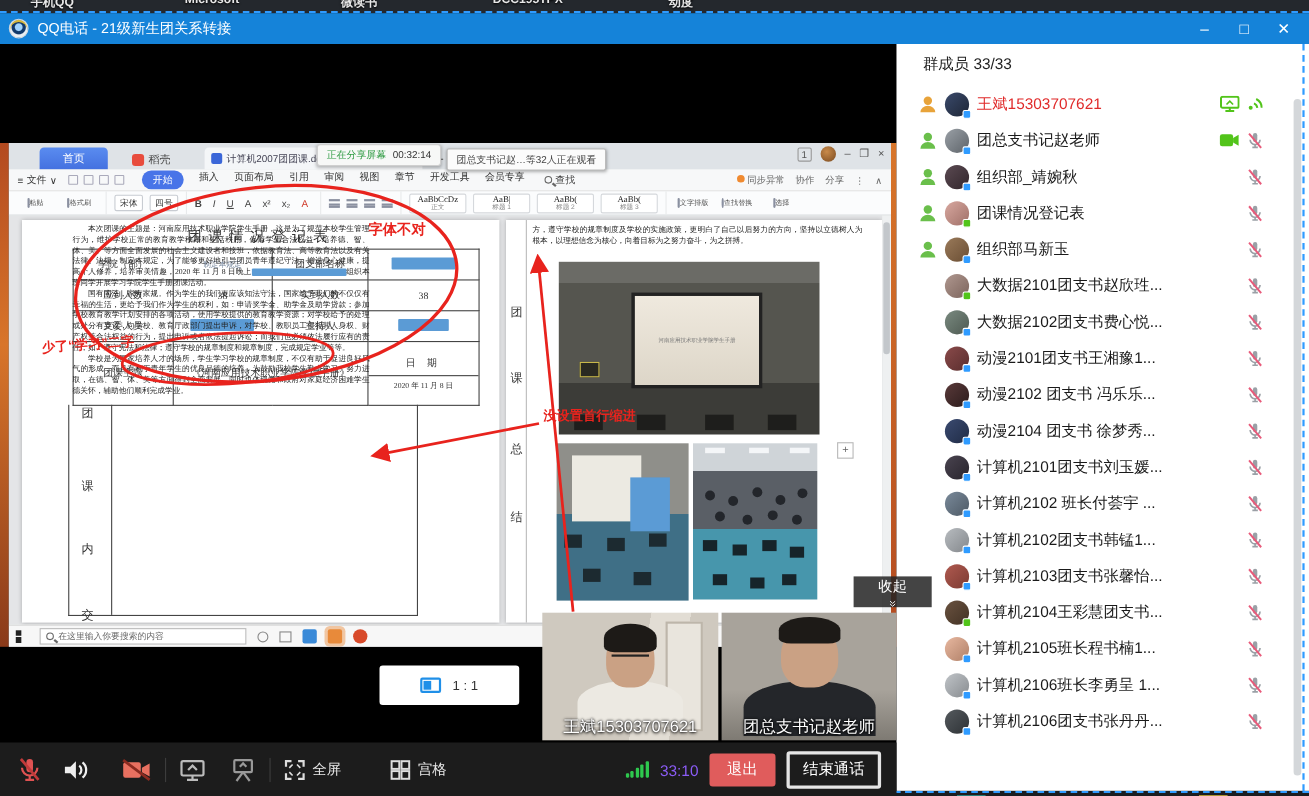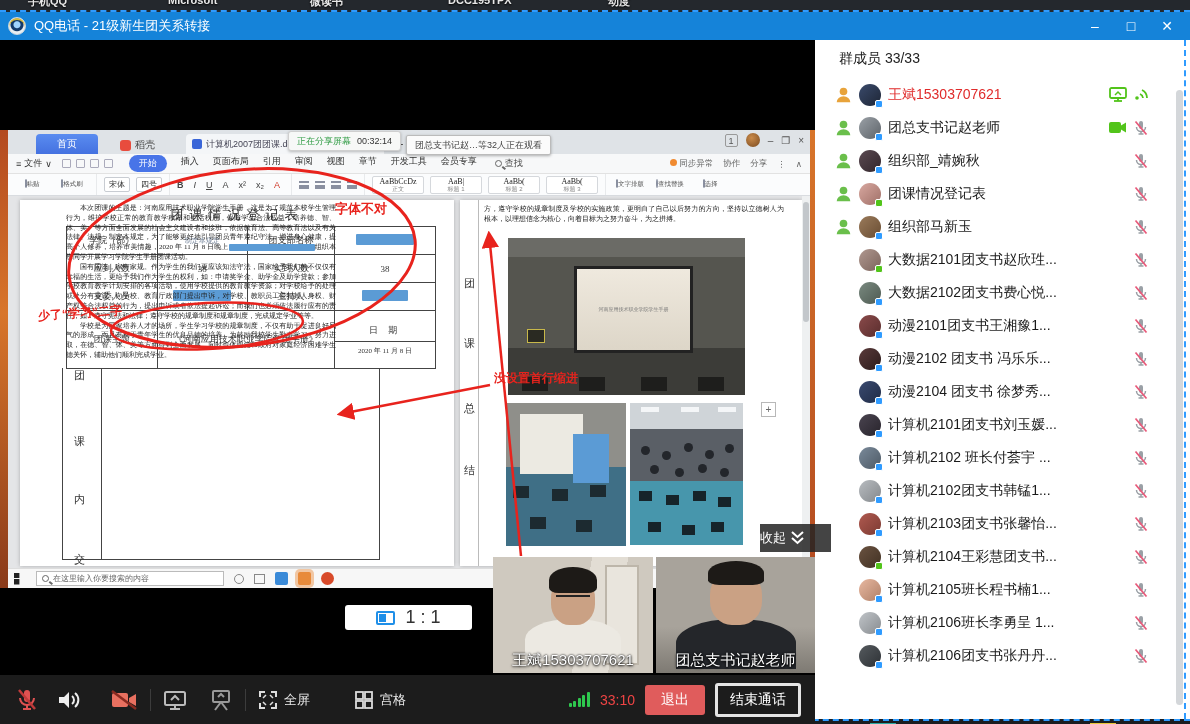--- a/index.html
+++ b/index.html
@@ -126,45 +126,45 @@
   .tb-app.red { background:#d84a2a; border-radius:50%; }
 
   
   .annot-svg { position:absolute; left:0; top:0; width:815px; height:684px; pointer-events:none; z-index:20; }
   .annot-txt { position:absolute; color:#e8231d; font-weight:bold; z-index:21; pointer-events:none; }
   .a1 { left:335px; top:160px; font-size:13px; }
   .a2 { left:38px; top:265px; font-size:12px; transform:rotate(-4deg); }
   .a3 { left:494px; top:330px; font-size:12px; }
 
   
-  .ratio-btn { position:absolute; left:345px; top:565px; width:127px; height:25px; background:#fff; border:none; border-radius:3px; display:flex; align-items:center; justify-content:center; gap:10px; font-size:18px; color:#333; z-index:15; cursor:pointer; }
+  .ratio-btn { position:absolute; left:345px; top:565px; width:127px; height:36px; background:#fff; border:none; border-radius:3px; display:flex; align-items:center; justify-content:center; gap:10px; font-size:12px; color:#333; z-index:15; cursor:pointer; }
   .ratio-ico { width:19px; height:14px; border:2px solid #1f8fe8; border-radius:2px; position:relative; }
   .ratio-ico:after { content:""; position:absolute; left:1px; top:1px; width:7px; height:8px; background:#1f8fe8; }
-  .collapse-btn { position:absolute; left:760px; top:484px; width:71px; height:28px; background:rgba(35,35,35,.85); color:#fff; border:none; display:flex; align-items:center; gap:4px; font-size:13px; z-index:25; cursor:pointer; }
+  .collapse-btn { position:absolute; left:776px; top:484px; width:71px; height:28px; background:rgba(35,35,35,.85); color:#fff; border:none; display:flex; align-items:center; gap:4px; font-size:13px; z-index:25; cursor:pointer;flex-direction:column; }
   .thumb { position:absolute; top:517px; height:116px; overflow:hidden; z-index:15; }
   .thumb1 { left:493px; width:160px; background:linear-gradient(100deg,#cfc9bf 0 55%, #e2ddd4 55% 75%, #cfc9bf 75%); }
   .thumb2 { left:656px; width:159px; background:linear-gradient(#a8a39b 0 60%, #7e7a73); }
   .thumb .door { position:absolute; right:14px; top:8px; width:34px; height:100px; background:#e9e5dd; border:2px solid #bdb6aa; }
   .person { position:absolute; left:50%; transform:translateX(-50%); }
   .head { width:44px; height:50px; background:#caa184; border-radius:46% 46% 42% 42%; margin:0 auto; position:relative; }
   .hair { position:absolute; left:-2px; top:-8px; width:48px; height:26px; background:#1d1a17; border-radius:50% 50% 20% 20%; }
   .glasses { position:absolute; left:5px; top:20px; width:34px; height:8px; border-top:2px solid #222; }
   .torso { width:96px; height:42px; border-radius:48% 48% 0 0; margin:-6px auto 0; }
   .t-white { background:#ece9e2; }
   .t-black { background:#24262a; }
   .thumb-name { position:absolute; left:0; bottom:3px; width:100%; text-align:center; color:#fff; font-size:15px; text-shadow:0 1px 3px #000, 0 0 2px #000; z-index:2; white-space:nowrap; }
 
   
   .toolbar { position:absolute; left:0; top:635px; width:815px; height:49px; background:#1c1c1c; display:flex; align-items:center; z-index:30; }
   .tb-btn { background:none; border:none; display:flex; align-items:center; gap:6px; color:#e8e8e8; font-size:13px; cursor:pointer; padding:0; }
   .tb-div { width:1px; height:22px; background:#3c3c3c; margin:0 12px; }
   .toolbar-right { margin-left:auto; display:flex; align-items:center; gap:10px; margin-right:14px; }
   .signal { display:flex; align-items:flex-end; gap:1.5px; }
   .signal i { width:3px; background:#2ec84e; display:block; border-radius:1px; }
-  .timer { color:#ef4444; font-size:14px; }
+  .timer { color:#8b5cf6; font-size:14px; }
   .exit-btn { background:#e05c5c; color:#fff; border:none; border-radius:3px; font-size:14px; padding:6px 16px; cursor:pointer; }
   .end-btn { background:transparent; color:#fff; border:3px solid #e5e5e5; border-radius:3px; font-size:14px; padding:5px 12px; cursor:pointer; }
 
   
   .sidebar { position:relative; width:375px; background:#fff; overflow:hidden; }
   .sb-header { height:38px; display:flex; align-items:center; padding-left:24px; font-size:14px; color:#222; }
   .member-list { position:absolute; left:0; top:38px; width:100%; }
   .member-row { height:33px; display:flex; align-items:center; padding:0 42px 0 20px; }
   .presence { width:17px; height:17px; margin-right:7px; flex:none; }
   .presence.empty { visibility:hidden; }

